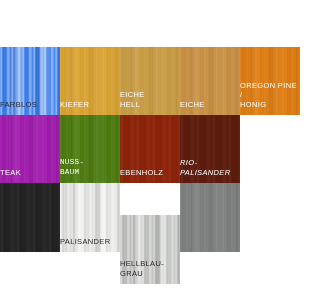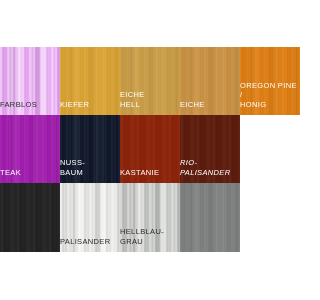--- a/index.html
+++ b/index.html
@@ -88,21 +88,21 @@
     font-weight:400;
   }
   .label.light{color:#ffffff;}
   .label.dark{color:#2b2b2b;}
 </style>
 </head>
 <body>
 
 <div id="chart">
     <div class="row r1">
-      <div class="swatch" style="background: #f0abfc;">
+      <div class="swatch" style="background: #3b82f6;">
         <div class="grain strong"></div>
         <div class="label dark" style="color: rgb(43, 43, 43);">FARBLOS</div>
       </div>
       <div class="swatch" style="background: rgb(220, 164, 51);">
         <div class="grain"></div>
         <div class="label light" style="color: rgb(255, 255, 255);">KIEFER</div>
       </div>
       <div class="swatch" style="background: rgb(203, 158, 69);">
         <div class="grain"></div>
         <div class="label light" style="color: rgb(255, 255, 255);">EICHE
@@ -116,44 +116,44 @@
         <div class="grain"></div>
         <div class="label light" style="color: rgb(255, 255, 255);">OREGON PINE /
 HONIG</div>
       </div>
     </div>
     <div class="row r2">
       <div class="swatch" style="background: #a21caf;">
         <div class="grain"></div>
         <div class="label light" style="color: rgb(255, 255, 255);">TEAK</div>
       </div>
-      <div class="swatch" style="background: #0f172a;">
+      <div class="swatch" style="background: #4d7c0f; font-family: Liberation Mono, monospace;">
         <div class="grain"></div>
         <div class="label light" style="color: rgb(255, 255, 255);">NUSS-
 BAUM</div>
       </div>
       <div class="swatch" style="background: rgb(140, 35, 9);">
         <div class="grain faint"></div>
-        <div class="label light" style="color: rgb(255, 255, 255);">KASTANIE</div>
+        <div class="label light" style="color: rgb(255, 255, 255);">EBENHOLZ</div>
       </div>
       <div class="swatch" style="background: rgb(93, 28, 13);">
         <div class="grain faint"></div>
         <div class="label light" style="color: rgb(255, 255, 255); font-style: italic;">RIO-
 PALISANDER</div>
       </div>
     </div>
     <div class="row r3">
       <div class="swatch" style="background: rgb(35, 35, 35);">
         <div class="grain faint"></div>
       </div>
       <div class="swatch" style="background: rgb(235, 235, 233);">
         <div class="grain strong"></div>
         <div class="label dark" style="color: rgb(43, 43, 43);">PALISANDER</div>
       </div>
-      <div class="swatch" style="background: rgb(199, 201, 198);">
+      <div class="swatch" style="background: rgb(199, 201, 198); margin-top: 32px;">
         <div class="grain strong"></div>
         <div class="label dark" style="color: rgb(43, 43, 43);">HELLBLAU-
 GRAU</div>
       </div>
       <div class="swatch" style="background: rgb(127, 128, 128);">
         <div class="grain"></div>
       </div>
       <div class="swatch empty" style="background: rgb(255, 255, 255);"></div>
     </div>
   </div>

